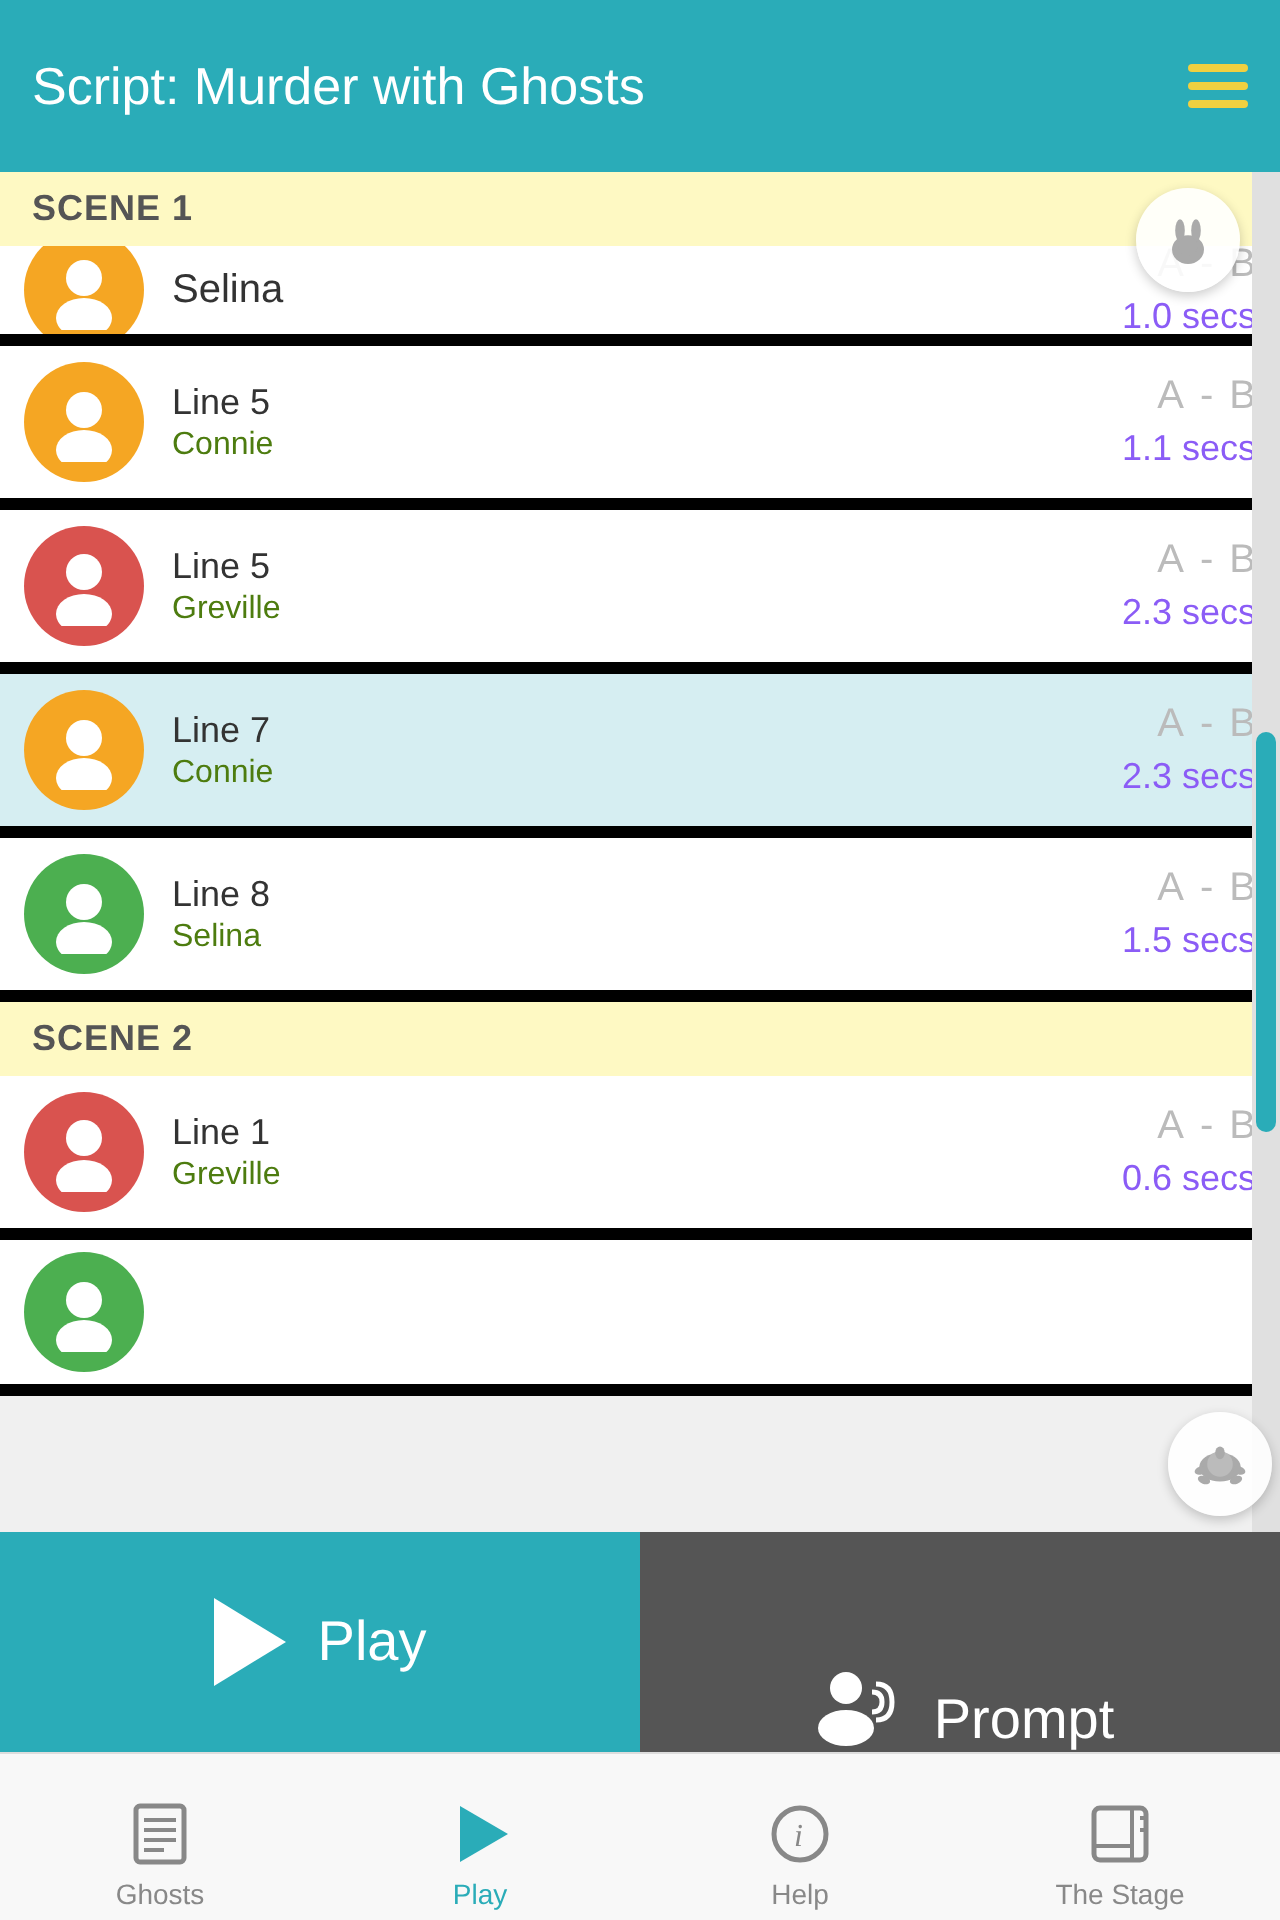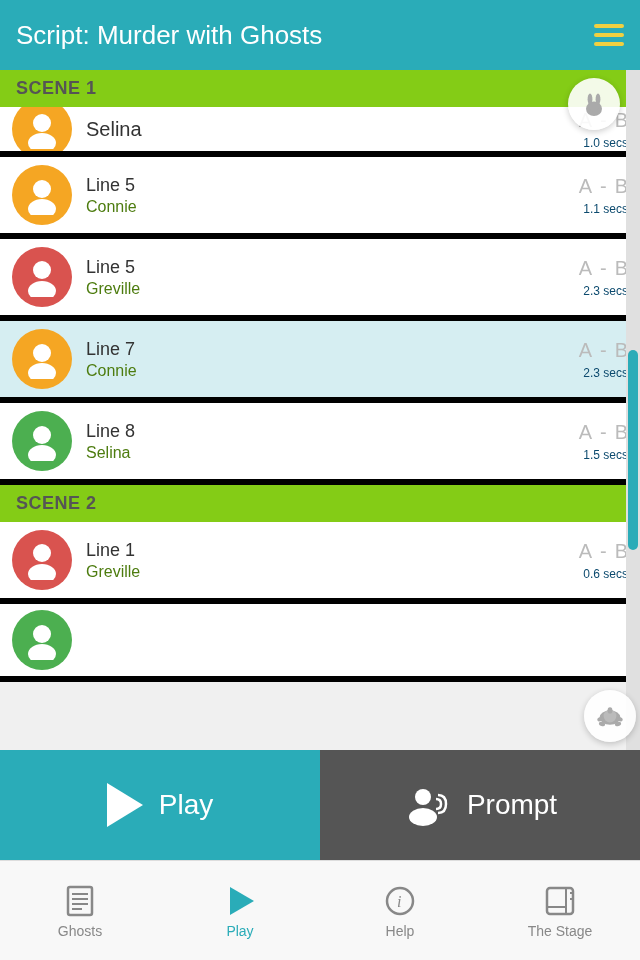--- a/index.html
+++ b/index.html
@@ -8,21 +8,21 @@
       height: 960px;
       font-family: -apple-system, 'Helvetica Neue', Arial, sans-serif;
       overflow: hidden;
       background: #f0f0f0;
       position: relative;
     }
 
     
     .header {
       background: #2aacb8;
-      height: 70px;
+      height: 86px;
       display: flex;
       align-items: center;
       justify-content: space-between;
       padding: 0 16px;
     }
     .header-title {
       color: white;
       font-size: 26px;
       font-weight: 500;
     }
@@ -54,21 +54,21 @@
       background: #e0e0e0;
     }
     .scroll-area::-webkit-scrollbar-thumb {
       background: #ccc;
       border-radius: 8px;
       border: 2px solid #e0e0e0;
     }
 
     
     .scene-header {
-      background: #84cc16;
+      background: #fef9c3;
       padding: 8px 16px;
       font-size: 18px;
       font-weight: 700;
       color: #555;
       letter-spacing: 0.5px;
     }
 
     
     .line-row {
       display: flex;
@@ -131,22 +131,22 @@
     .ab-label {
       font-size: 20px;
       color: #bbb;
       font-weight: 400;
     }
     .ab-dash {
       font-size: 20px;
       color: #bbb;
     }
     .secs-label {
-      font-size: 12px;
-      color: #0c4a6e;
+      font-size: 18px;
+      color: #8b5cf6;
       font-weight: 500;
     }
 
     
     .floating-rabbit {
       position: absolute;
       top: 8px;
       right: 20px;
       width: 52px;
       height: 52px;
@@ -197,21 +197,21 @@
       height: 0;
       border-top: 22px solid transparent;
       border-bottom: 22px solid transparent;
       border-left: 36px solid white;
     }
 
     .btn-prompt {
       flex: 1;
       background: #555;
       display: flex;
-      align-items: center;
+      align-items: flex-end;
       justify-content: center;
       gap: 16px;
       cursor: pointer;
     }
     .btn-prompt-label {
       color: white;
       font-size: 28px;
       font-weight: 500;
     }
 

